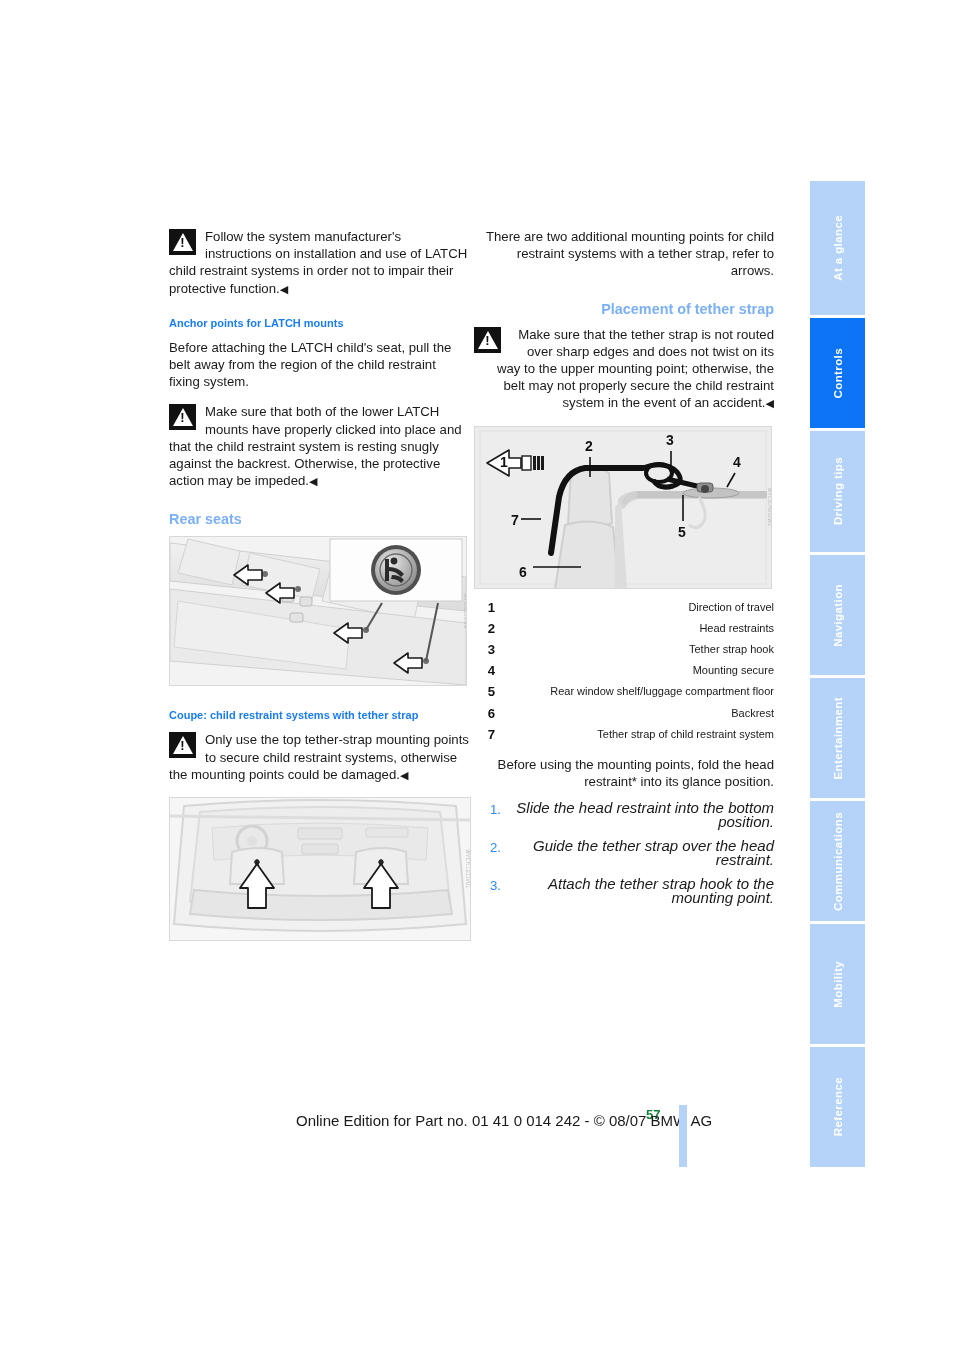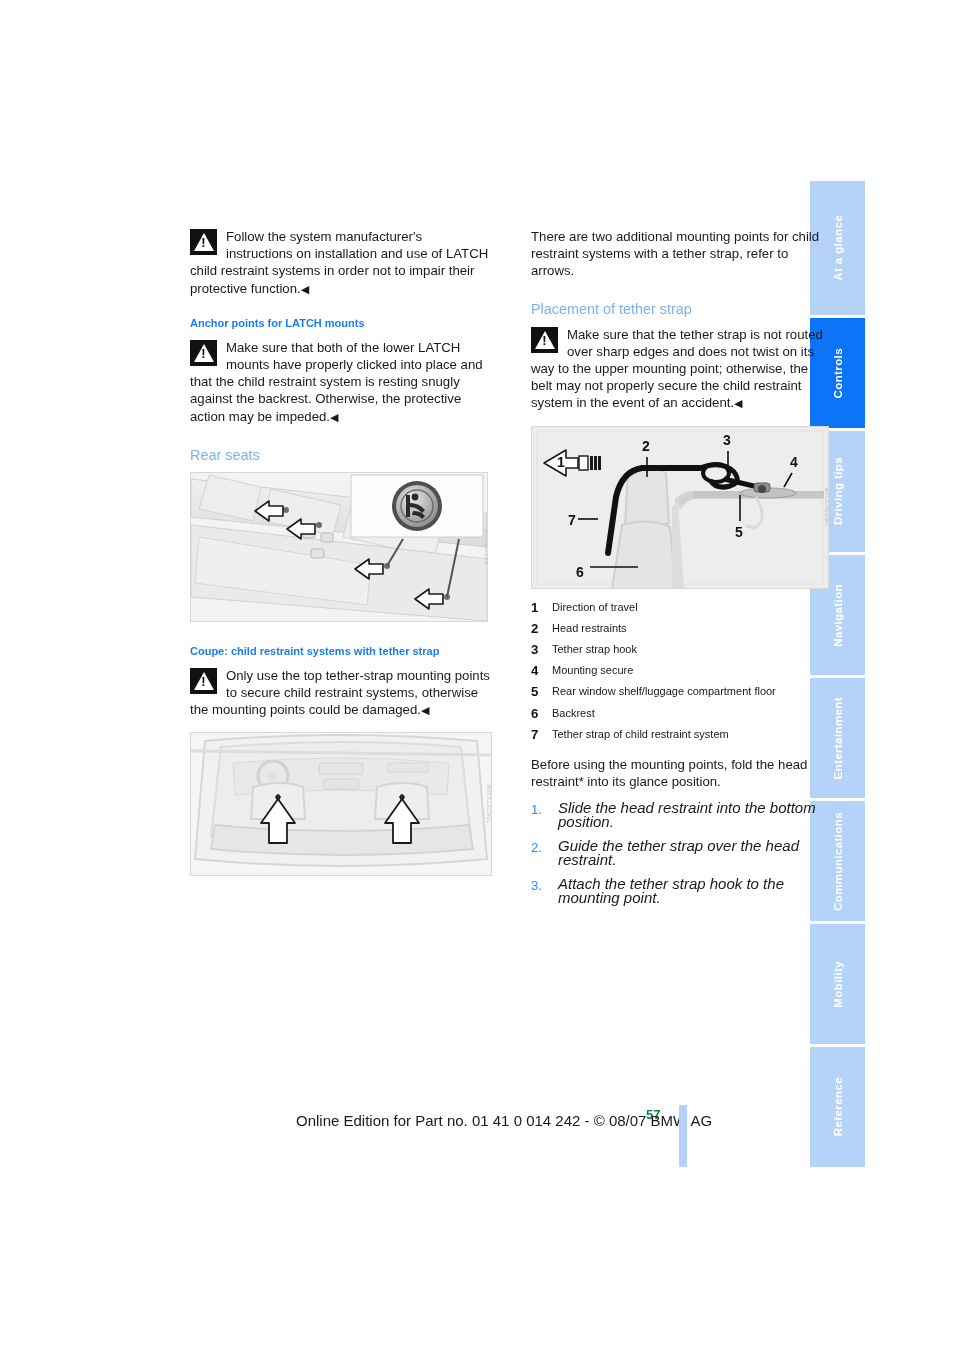--- a/index.html
+++ b/index.html
@@ -35,40 +35,39 @@
   }
   .tab.active span { color:#ffffff; }
 
   
   .col {
     position: absolute;
     width: 300px;
     font-size: 13.2px;
     line-height: 17.2px;
     color: #1a1a1a;
-    margin-left: 21px;
   }
   .col-left  { left: 169px; top: 228px; }
-  .col-right { left: 510px; top: 228px; }
+  .col-right { left: 474px; top: 228px; text-align: right; }
 
   p { margin: 0 0 13px 0; }
   p.tight { margin-bottom: 11px; }
 
   h2 {
     color: #1a7df0;
     font-size: 11px;
     font-weight: bold;
     line-height: 18px;
     margin: 20px 0 7px 0;
   }
   h2.first { margin-top: 16px; }
   h3 {
     color: #7cb0f5;
     font-size: 14.4px;
-    font-weight: normal;
+    font-weight: bold;
     line-height: 18px;
     margin: 20px 0 8px 0;
   }
 
   
   .warn { margin: 0 0 13px 0; }
   .warn .tri {
     float: left;
     width: 27px; height: 26px;
     background: #111;
@@ -178,20 +177,21 @@
 
   <div class="col col-left">
 
     <div class="warn">
       <span class="tri"></span>
       <span class="wtxt"><span>Follow the system manufacturer's instructions on installation and use of LATCH child restraint systems in order not to impair their protective function.</span><span class="endmark">◀</span></span>
     </div>
 
     <h2 class="first">Anchor points for LATCH mounts</h2>
 
+    <p>Before attaching the LATCH child's seat, pull the belt away from the region of the child restraint fixing system.</p>
 
     <div class="warn">
       <span class="tri"></span>
       <span class="wtxt"><span>Make sure that both of the lower LATCH mounts have properly clicked into place and that the child restraint system is resting snugly against the backrest. Otherwise, the protective action may be impeded.</span><span class="endmark">◀</span></span>
     </div>
 
     <h3>Rear seats</h3>
 
     <div class="fig" style="width:298px;height:150px">
       <svg width="296" height="148" viewBox="0 0 296 148">

